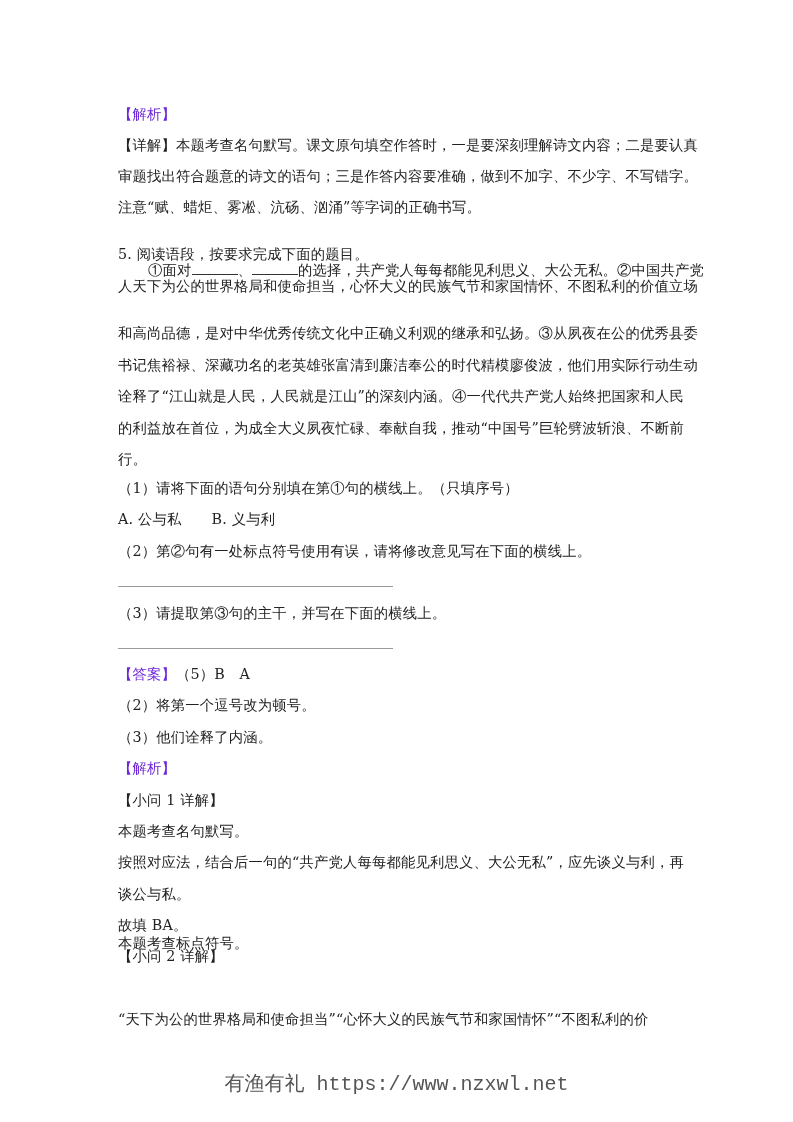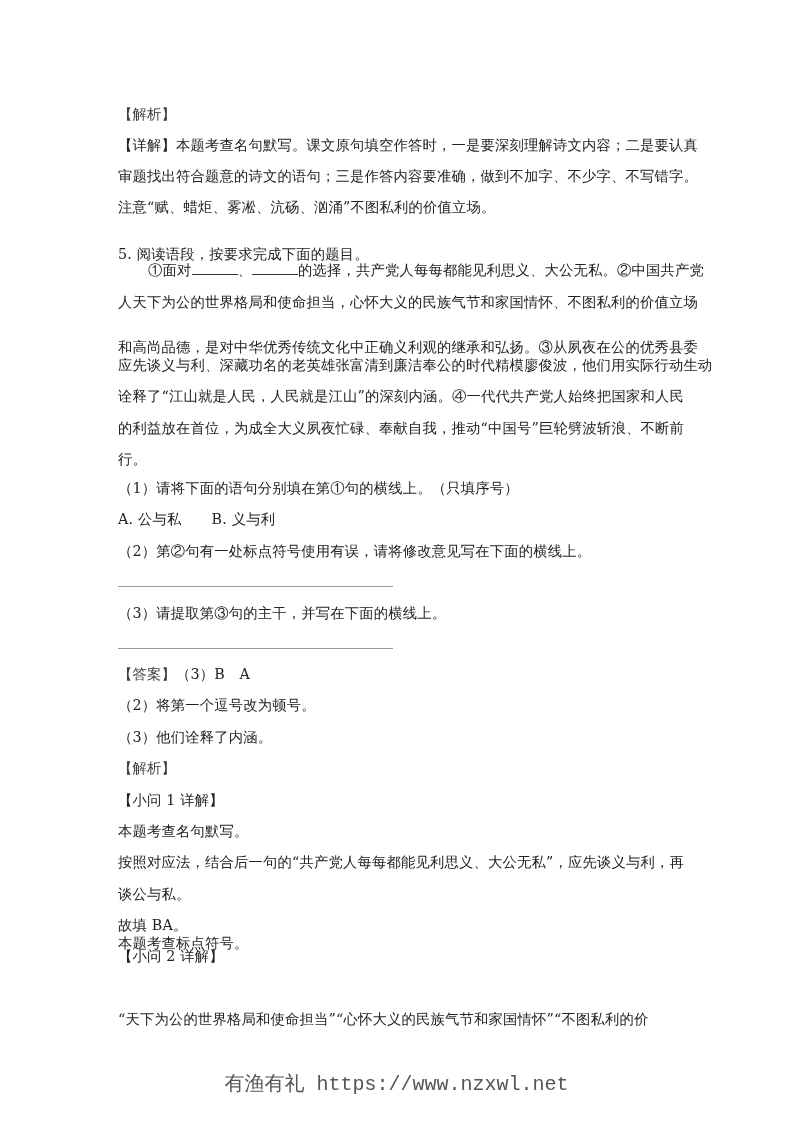--- a/index.html
+++ b/index.html
@@ -1,60 +1,60 @@
 <!DOCTYPE html>
 <html><head>
 <meta charset="utf-8">
 <style>
   html, body { margin: 0; padding: 0; background: #ffffff; }
   body { width: 793px; height: 1122px; position: relative; overflow: hidden;
          font-family: "DejaVu Serif", "Liberation Serif", serif; color: #222; }
   .line { position: absolute; left: 118px; font-size: 14.3px; line-height: 20px; white-space: nowrap; letter-spacing: 0.2px; }
   .indent { left: 148px; }
-  .label { color: #404040; }
+  .label { color: #6d28d9; }
   .rule { position: absolute; left: 118px; width: 275px; height: 1px; background: #9a9a9a; }
   .blank { display: inline-block; width: 46px; border-bottom: 1px solid #333; height: 14px; vertical-align: baseline; }
   .footer { position: absolute; top: 1070px; left: 0; width: 793px; text-align: center;
             font-family: Liberation Mono, monospace; font-size: 20px; color: #555; }
 </style>
 </head>
 <body>
 
 <div>
 
   <div class="line label" style="top:104px">【解析】</div>
   <div class="line" style="top:135px">
     <span>【详解】</span><span>本题考查名句默写。课文原句填空作答时，一是要深刻理解诗文内容；二是要认真</span>
   </div>
   <div class="line" style="top:166px">审题找出符合题意的诗文的语句；三是作答内容要准确，做到不加字、不少字、不写错字。</div>
-  <div class="line" style="top:197px">注意“赋、蜡炬、雾凇、沆砀、汹涌”不图私利的价值立场。</div>
+  <div class="line" style="top:197px">注意“赋、蜡炬、雾凇、沆砀、汹涌”等字词的正确书写。</div>
 
   <div class="line" style="top:244px">5. 阅读语段，按要求完成下面的题目。</div>
 
   <div class="line indent" style="top:260px">
     <span>①面对</span><span class="blank"></span><span>、</span><span class="blank"></span><span>的选择，共产党人每每都能见利思义、大公无私。②中国共产党</span>
   </div>
-  <div class="line" style="top:292px">人天下为公的世界格局和使命担当，心怀大义的民族气节和家国情怀、不图私利的价值立场</div>
-  <div class="line" style="top:337px">和高尚品德，是对中华优秀传统文化中正确义利观的继承和弘扬。③从夙夜在公的优秀县委</div>
-  <div class="line" style="top:355px">应先谈义与利、深藏功名的老英雄张富清到廉洁奉公的时代精模廖俊波，他们用实际行动生动</div>
+  <div class="line" style="top:276px">人天下为公的世界格局和使命担当，心怀大义的民族气节和家国情怀、不图私利的价值立场</div>
+  <div class="line" style="top:323px">和高尚品德，是对中华优秀传统文化中正确义利观的继承和弘扬。③从夙夜在公的优秀县委</div>
+  <div class="line" style="top:355px">书记焦裕禄、深藏功名的老英雄张富清到廉洁奉公的时代精模廖俊波，他们用实际行动生动</div>
   <div class="line" style="top:386px">诠释了“江山就是人民，人民就是江山”的深刻内涵。④一代代共产党人始终把国家和人民</div>
   <div class="line" style="top:418px">的利益放在首位，为成全大义夙夜忙碌、奉献自我，推动“中国号”巨轮劈波斩浪、不断前</div>
   <div class="line" style="top:449px">行。</div>
 
   <div class="line" style="top:478px">（1）请将下面的语句分别填在第①句的横线上。（只填序号）</div>
   <div class="line" style="top:509px">
     <span>A. 公与私</span><span style="display:inline-block;width:30px"></span><span>B. 义与利</span>
   </div>
   <div class="line" style="top:541px">（2）第②句有一处标点符号使用有误，请将修改意见写在下面的横线上。</div>
   <div class="rule" style="top:586px"></div>
   <div class="line" style="top:603px">（3）请提取第③句的主干，并写在下面的横线上。</div>
   <div class="rule" style="top:648px"></div>
 
   <div class="line" style="top:664px">
-    <span class="label">【答案】</span><span>（3）B　A</span>
+    <span class="label">【答案】</span><span>（5）B　A</span>
   </div>
   <div class="line" style="top:695px">（2）将第一个逗号改为顿号。</div>
   <div class="line" style="top:727px">（3）他们诠释了内涵。</div>
 
   <div class="line label" style="top:758px">【解析】</div>
   <div class="line" style="top:790px">【小问 1 详解】</div>
   <div class="line" style="top:821px">本题考查名句默写。</div>
   <div class="line" style="top:852px">按照对应法，结合后一句的“共产党人每每都能见利思义、大公无私”，应先谈义与利，再</div>
   <div class="line" style="top:884px">谈公与私。</div>
   <div class="line" style="top:915px">故填 BA。</div>

